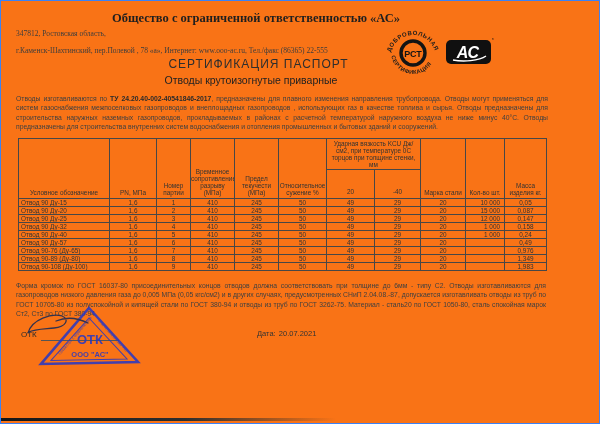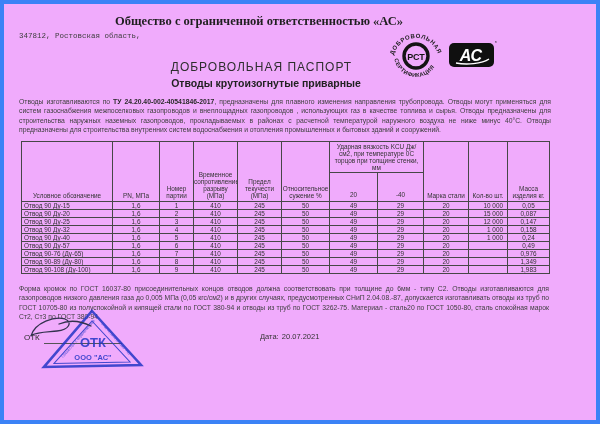--- a/index.html
+++ b/index.html
@@ -1,35 +1,35 @@
 <!DOCTYPE html>
 <html><head>
 <meta charset="utf-8">
 <style>
   html,body{margin:0;padding:0;background:#e8e8e8;}
   .page{
-    position:relative; width:600px; height:424px; background:#f0abfc;
-    border:4px solid #3b82f6; overflow:hidden;
+    position:relative; width:600px; height:424px; background:#f97316;
+    border:1px solid #3b82f6; overflow:hidden;
     font-family:"Liberation Sans", sans-serif; color:#3a3a3a;
     box-sizing:border-box;
   }
   .company-title{
     position:absolute; left:0; top:10px; width:510px; text-align:center;
     font-family:"Liberation Serif", serif; font-weight:bold; font-size:12.5px; color:#1f1f1f;
   }
-  .addr{ position:absolute; left:15px; font-family:Liberation Mono, monospace; font-size:7.5px; color:#3d3d3d;}
+  .addr{ position:absolute; left:15px; font-family:Liberation Serif, serif; font-size:7.5px; color:#3d3d3d;}
   .addr1{ top:28px;}
   .addr2{ top:45px;}
   .doc-title{
     position:absolute; left:0; top:56px; width:515px; text-align:center;
     font-size:12px; letter-spacing:1px; color:#2e2e2e;
   }
   .doc-subtitle{
-    position:absolute; left:12px; top:73px; width:500px; text-align:center;
-    font-size:10.5px; font-weight:bold; color:#222;
+    position:absolute; left:0; top:73px; width:500px; text-align:center;
+    font-size:10.5px; font-weight:normal; color:#222;
   }
   .para{
     position:absolute; left:15px; width:532px; font-size:6.8px; line-height:9.4px;
     text-align:justify; color:#404040;
   }
   .para1{ top:93px;}
   .para2{ top:280px; width:530px;}
   .para b{ color:#2b2b2b;}
 
   
@@ -68,20 +68,21 @@
     background:linear-gradient(to right,#161616 0%,#2e2e2e 55%,rgba(130,130,130,0) 100%);
   }
 </style>
 </head>
 <body>
 
 <div class="page">
 
   <div class="company-title">Общество с ограниченной ответственностью «АС»</div>
   <div class="addr addr1">347812, Ростовская область,</div>
+  <div class="addr addr2">г.Каменск-Шахтинский,  пер.Полевой , 78 «а», Интернет: www.ooo-ac.ru, Тел./факс (86365) 22-555</div>
 
   <svg class="rst-logo" width="58" height="50" viewBox="0 0 58 50">
     <defs>
       <path id="arcTop" d="M 6,30 A 23,23 0 0 1 52,30"></path>
       <path id="arcBot" d="M 7,24 A 22,22 0 0 0 51,24"></path>
     </defs>
     <text font-size="6" font-weight="bold" fill="#1c1c1c" letter-spacing="0.6">
       <textPath href="#arcTop" startOffset="8%">ДОБРОВОЛЬНАЯ</textPath>
     </text>
     <text font-size="5.6" font-weight="bold" fill="#1c1c1c" letter-spacing="0.4">
@@ -91,21 +92,21 @@
     <text x="29" y="28.5" text-anchor="middle" font-size="9" font-weight="900" fill="#141414">РСТ</text>
   </svg>
 
   <svg class="ac-logo" width="50" height="29" viewBox="0 0 50 29">
     <rect x="1" y="3" width="45" height="24" rx="5" fill="#101010"></rect>
     <text x="23" y="21" text-anchor="middle" font-size="16" font-weight="bold" font-style="italic" fill="#ffffff">АС</text>
     <path d="M8,23 C18,25 34,24 41,19" stroke="#ffffff" stroke-width="1.4" fill="none"></path>
     <text x="47" y="5" font-size="4.5" fill="#101010">*</text>
   </svg>
 
-  <div class="doc-title">ДОБРОВОЛЬНАЯ ПАСПОРТ</div>
+  <div class="doc-title">СЕРТИФИКАЦИЯ ПАСПОРТ</div>
   <div class="doc-subtitle">Отводы крутоизогнутые приварные</div>
 
   <div class="para para1"><span>Отводы изготавливаются по </span><b>ТУ 24.20.40-002-40541846-2017</b><span>, предназначены для плавного изменения направления трубопровода. Отводы могут применяться для систем газоснабжения межпоселковых газопроводов и внеплощадных газопроводов , использующих газ в качестве топлива и сырья.  Отводы предназначены для строительства наружных наземных газопроводов, прокладываемых в районах с расчетной температурой наружного воздуха не ниже минус 40°С. Отводы предназначены для строительства  внутренних систем водоснабжения и отопления промышленных и бытовых зданий и сооружений.</span></div>
 
   <table class="spec">
     <colgroup>
       <col style="width:91px">
         <col style="width:47px">
         <col style="width:34px">
       <col style="width:44px">

